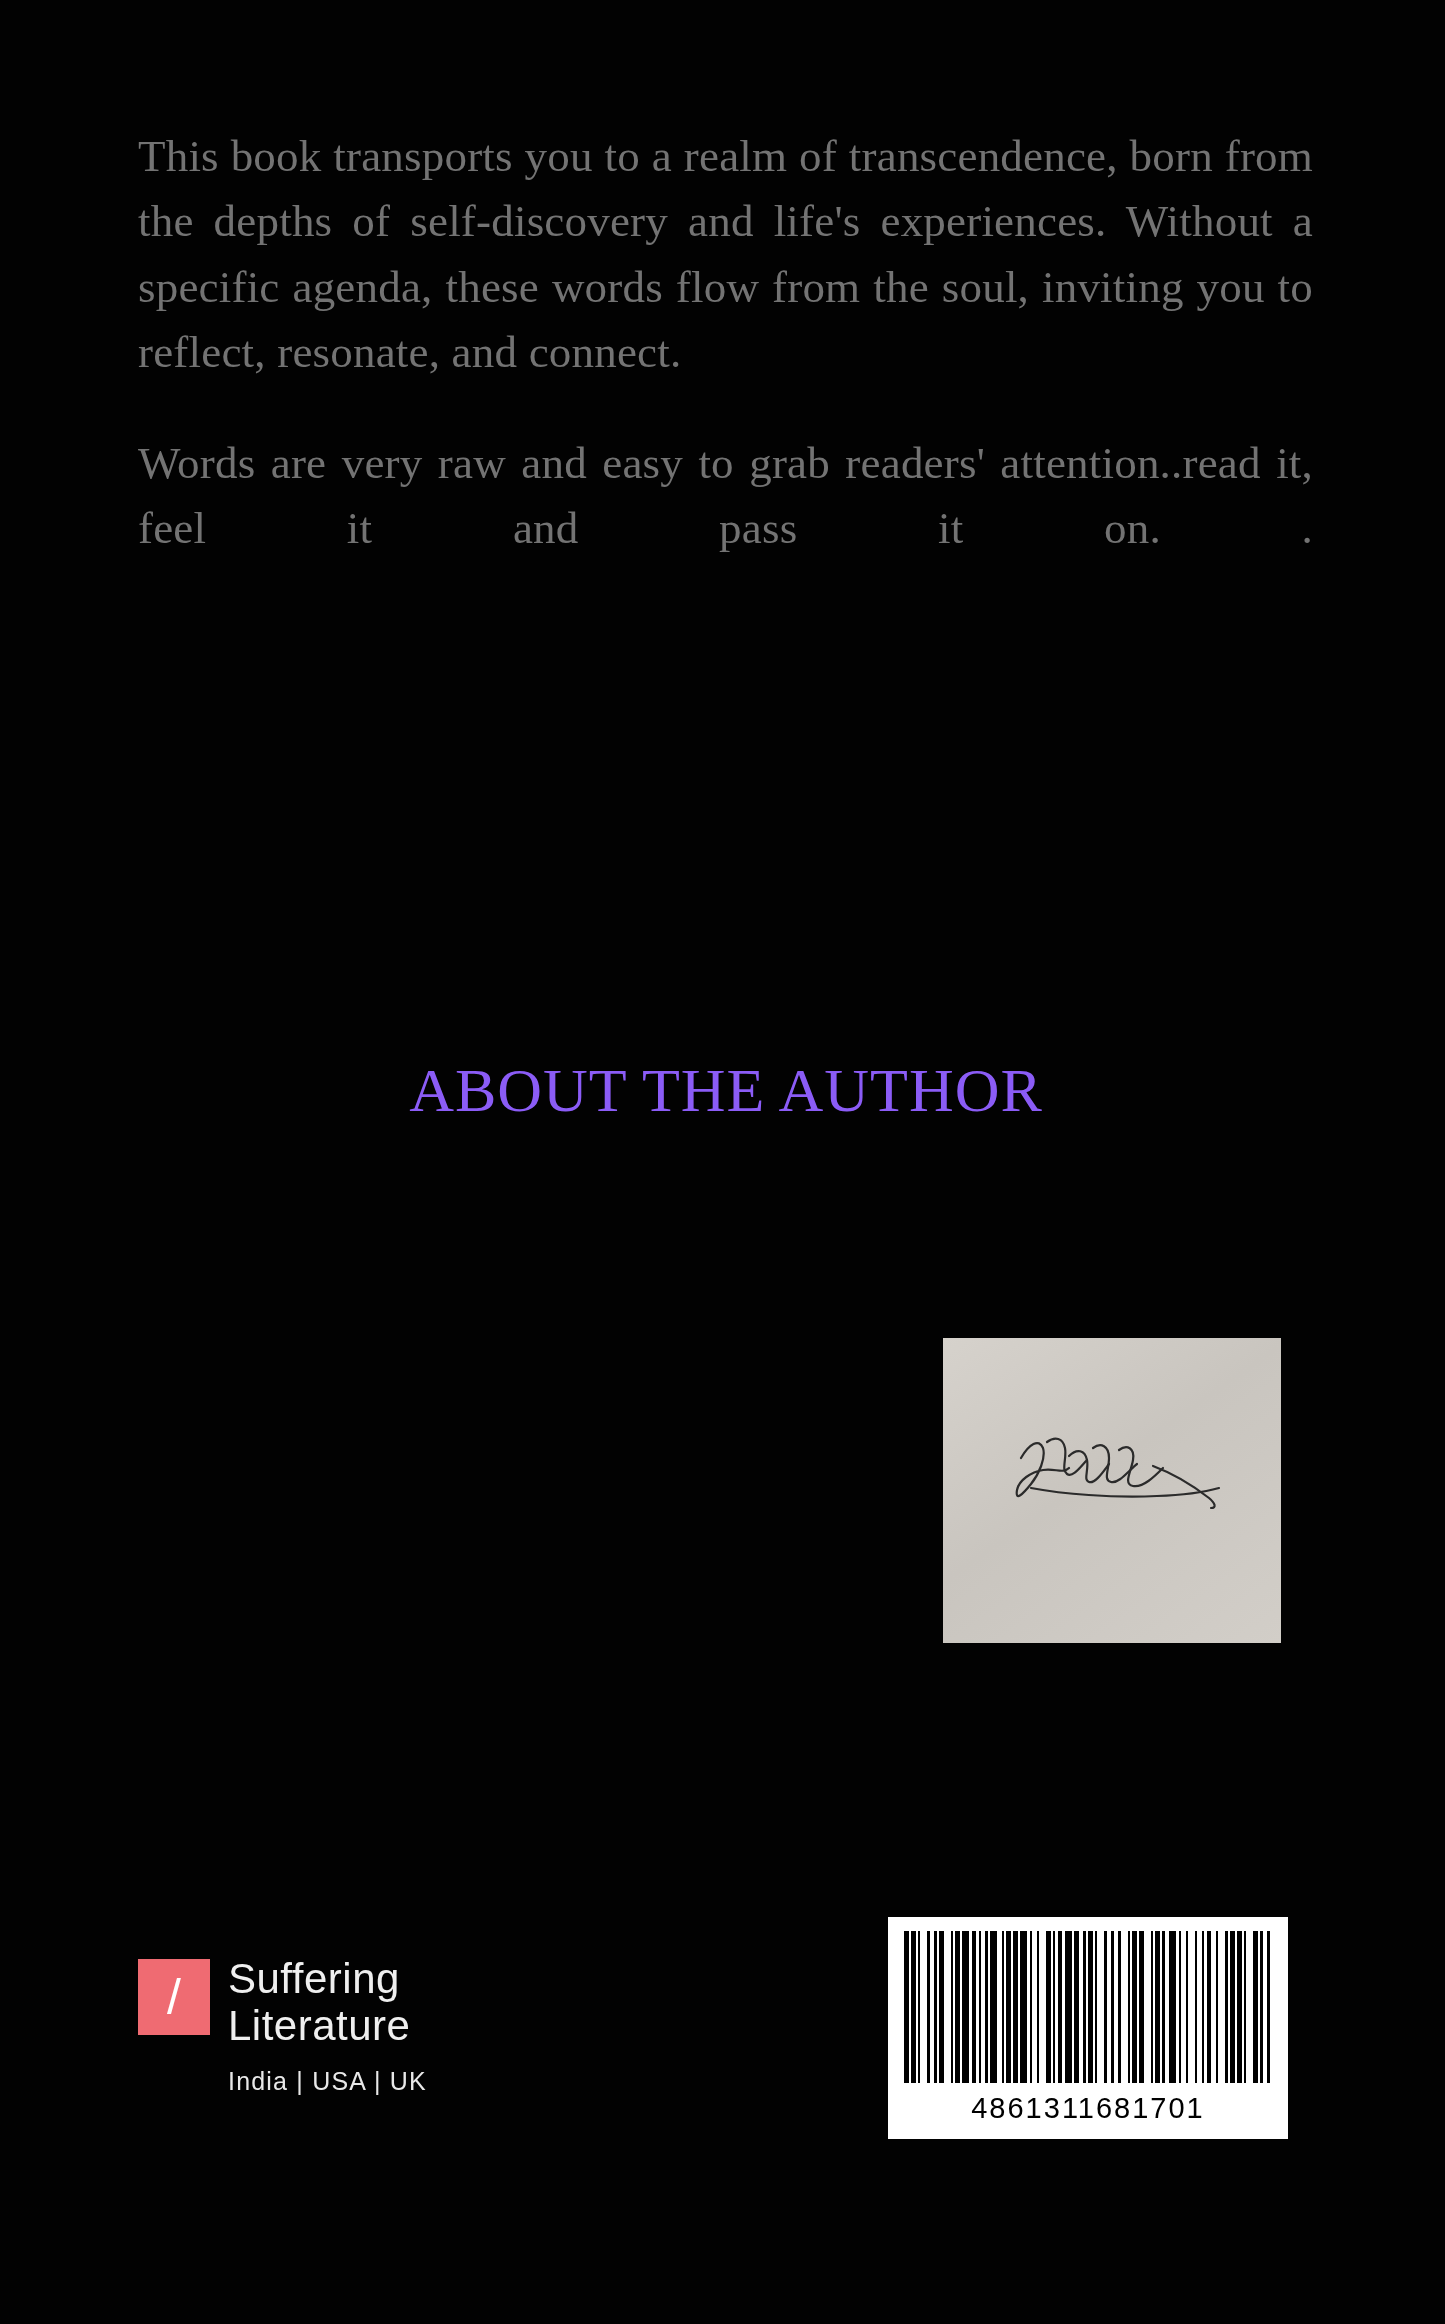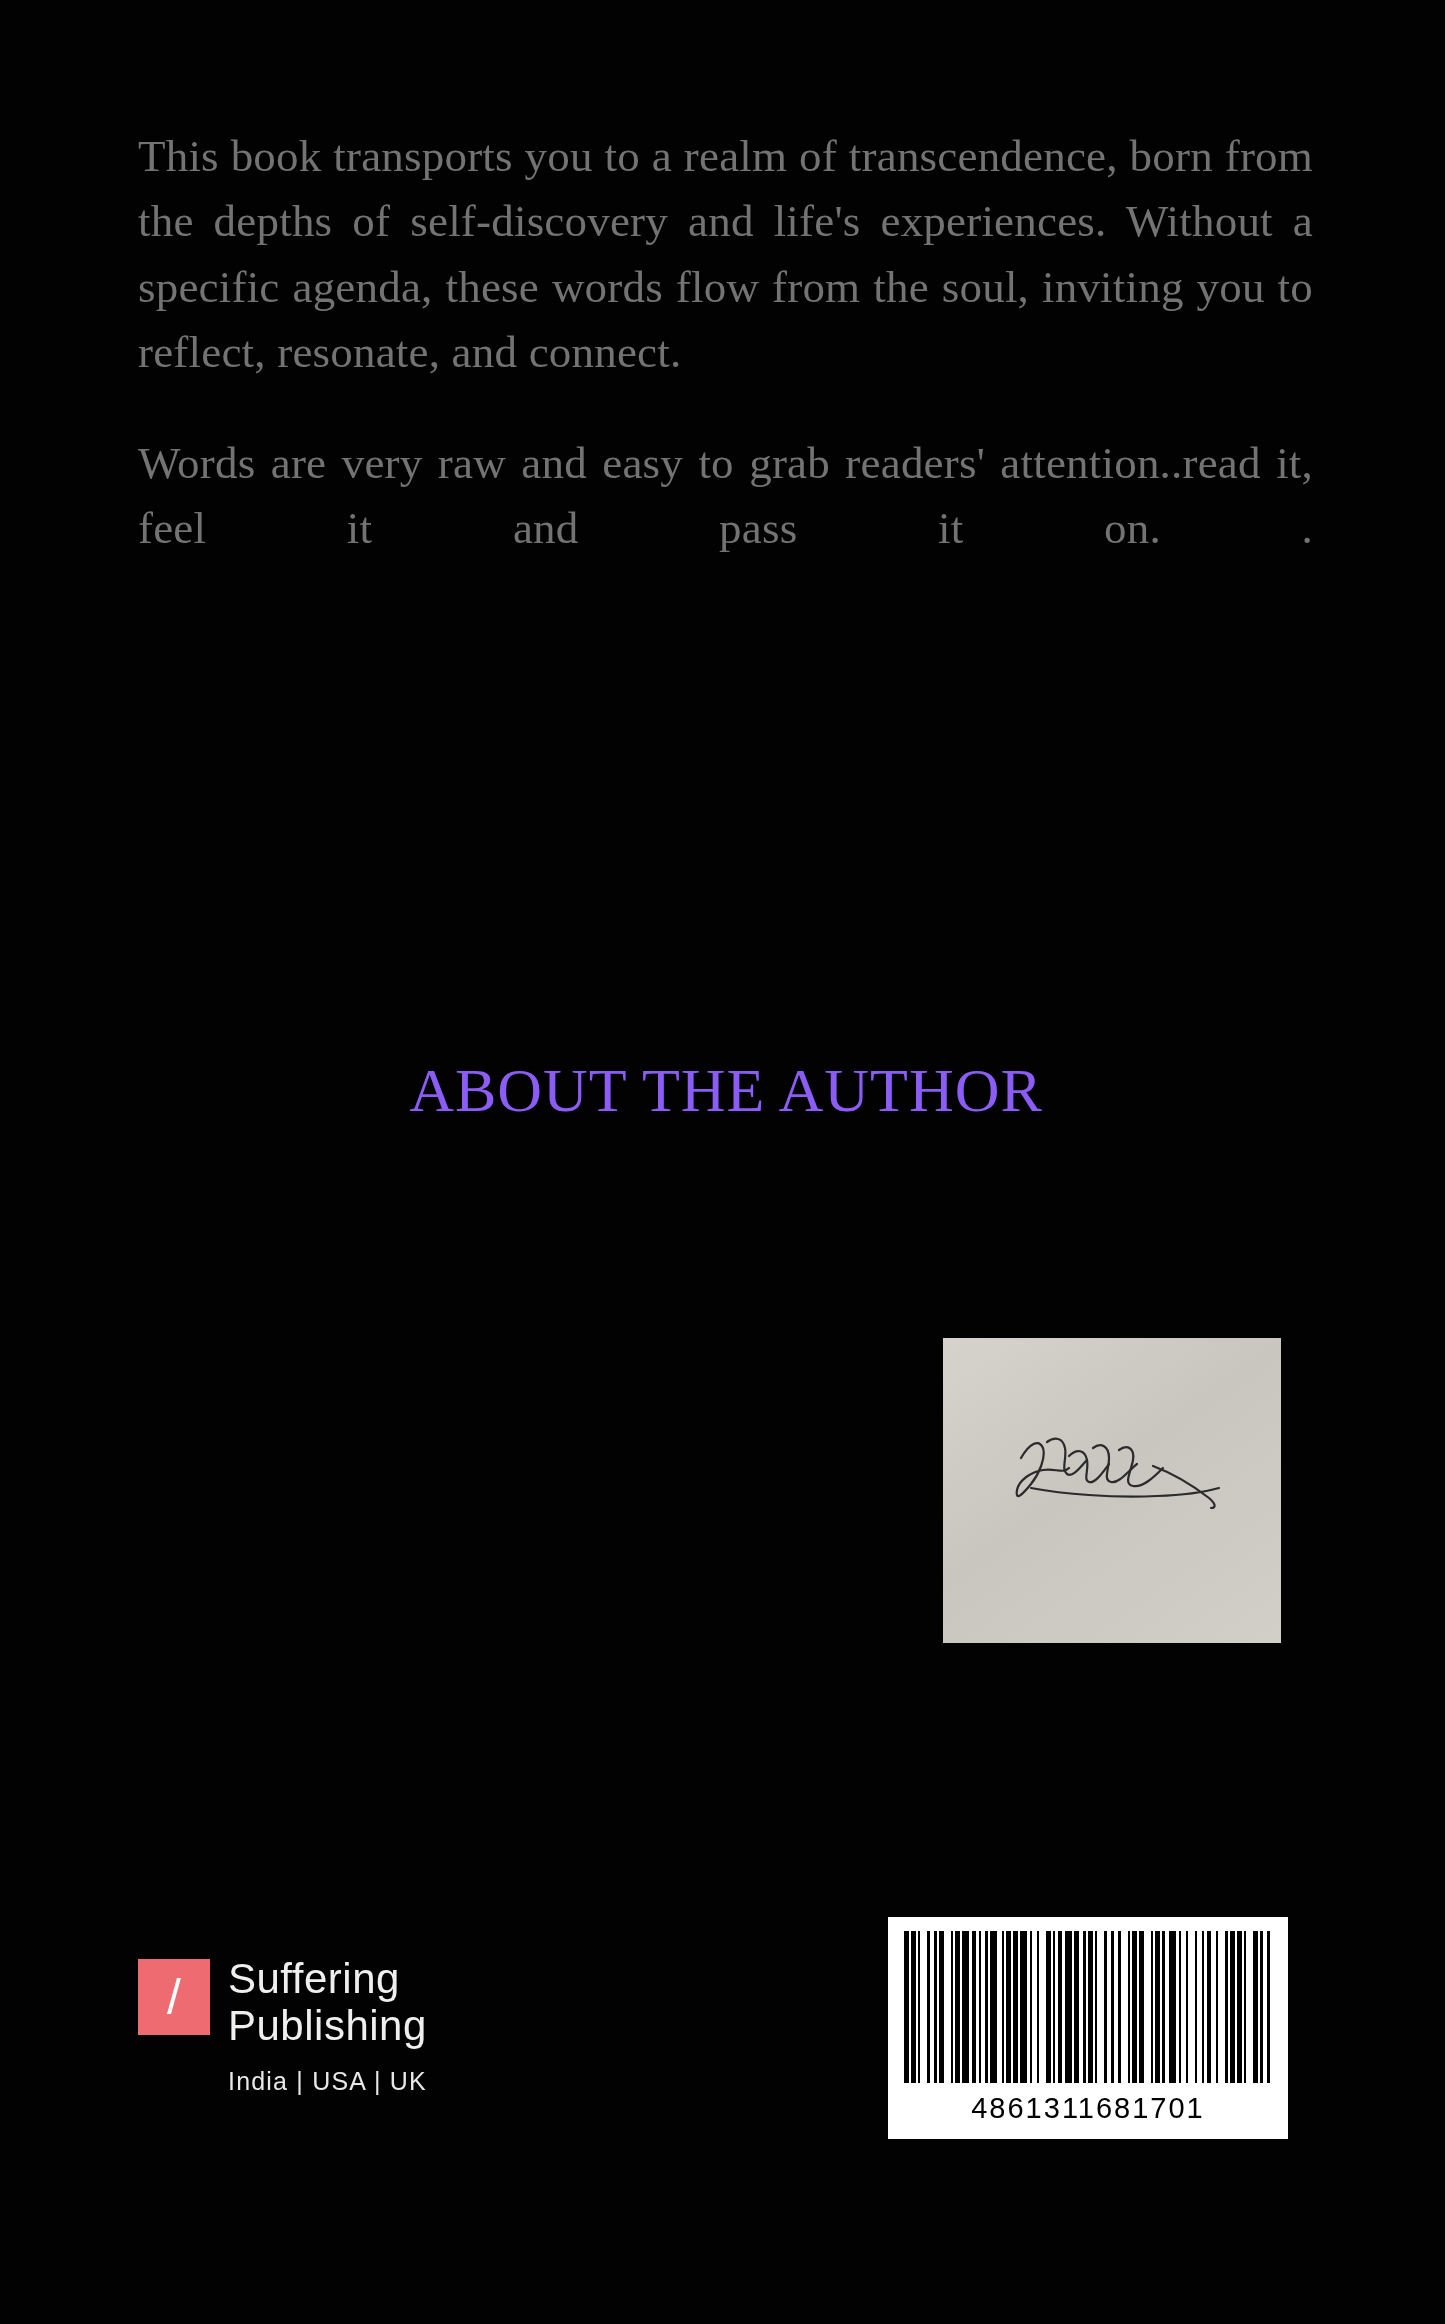--- a/index.html
+++ b/index.html
@@ -202,21 +202,21 @@
     </svg>
   </div>
 
   <div class="publisher">
     <div class="pub-row">
       <div class="pub-mark">
         <span class="slash">/</span>
       </div>
       <div class="pub-names">
         <div>Suffering</div>
-        <div>Publishing</div>
+        <div>Literature</div>
       </div>
     </div>
     <div class="pub-regions">India | USA | UK</div>
   </div>
 
   <div class="barcode-box">
     <div class="barcode-bars">
         <i style="flex: 0 0 1.26582%; background: rgb(0, 0, 0);"></i>
         <i style="flex: 0 0 0.632911%; background: transparent;"></i>
         <i style="flex: 0 0 1.26582%; background: rgb(0, 0, 0);"></i>

